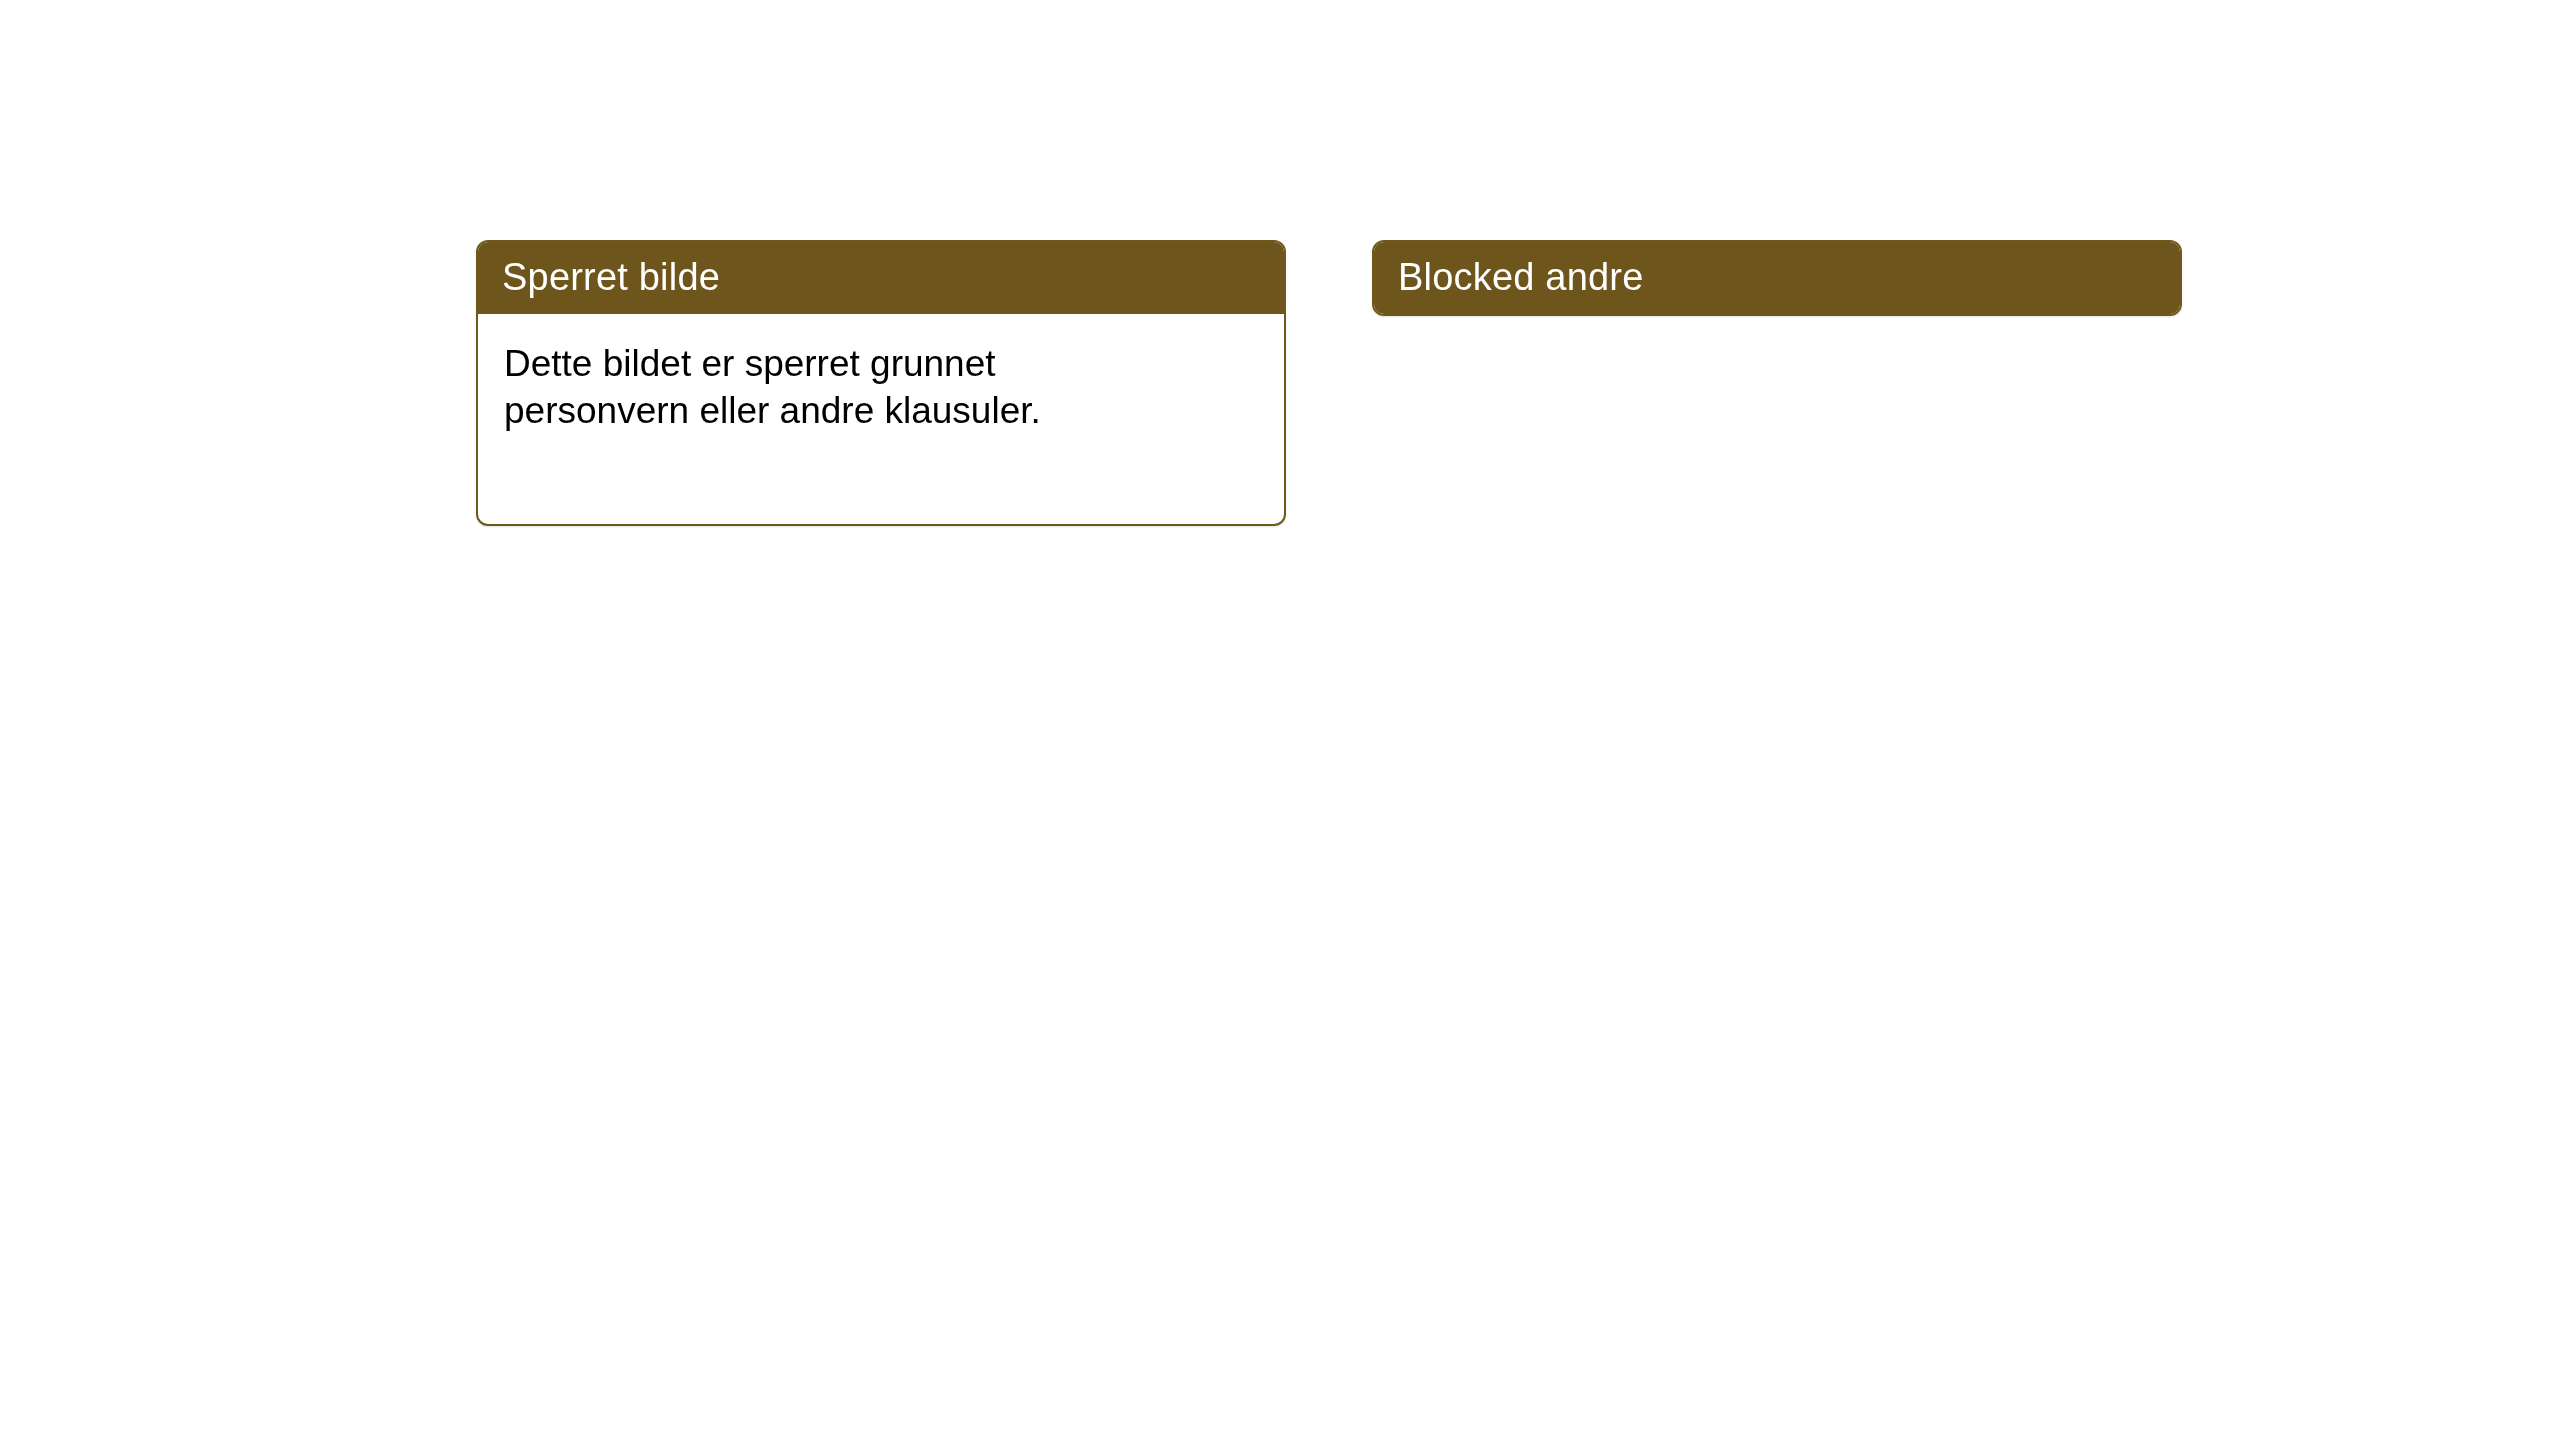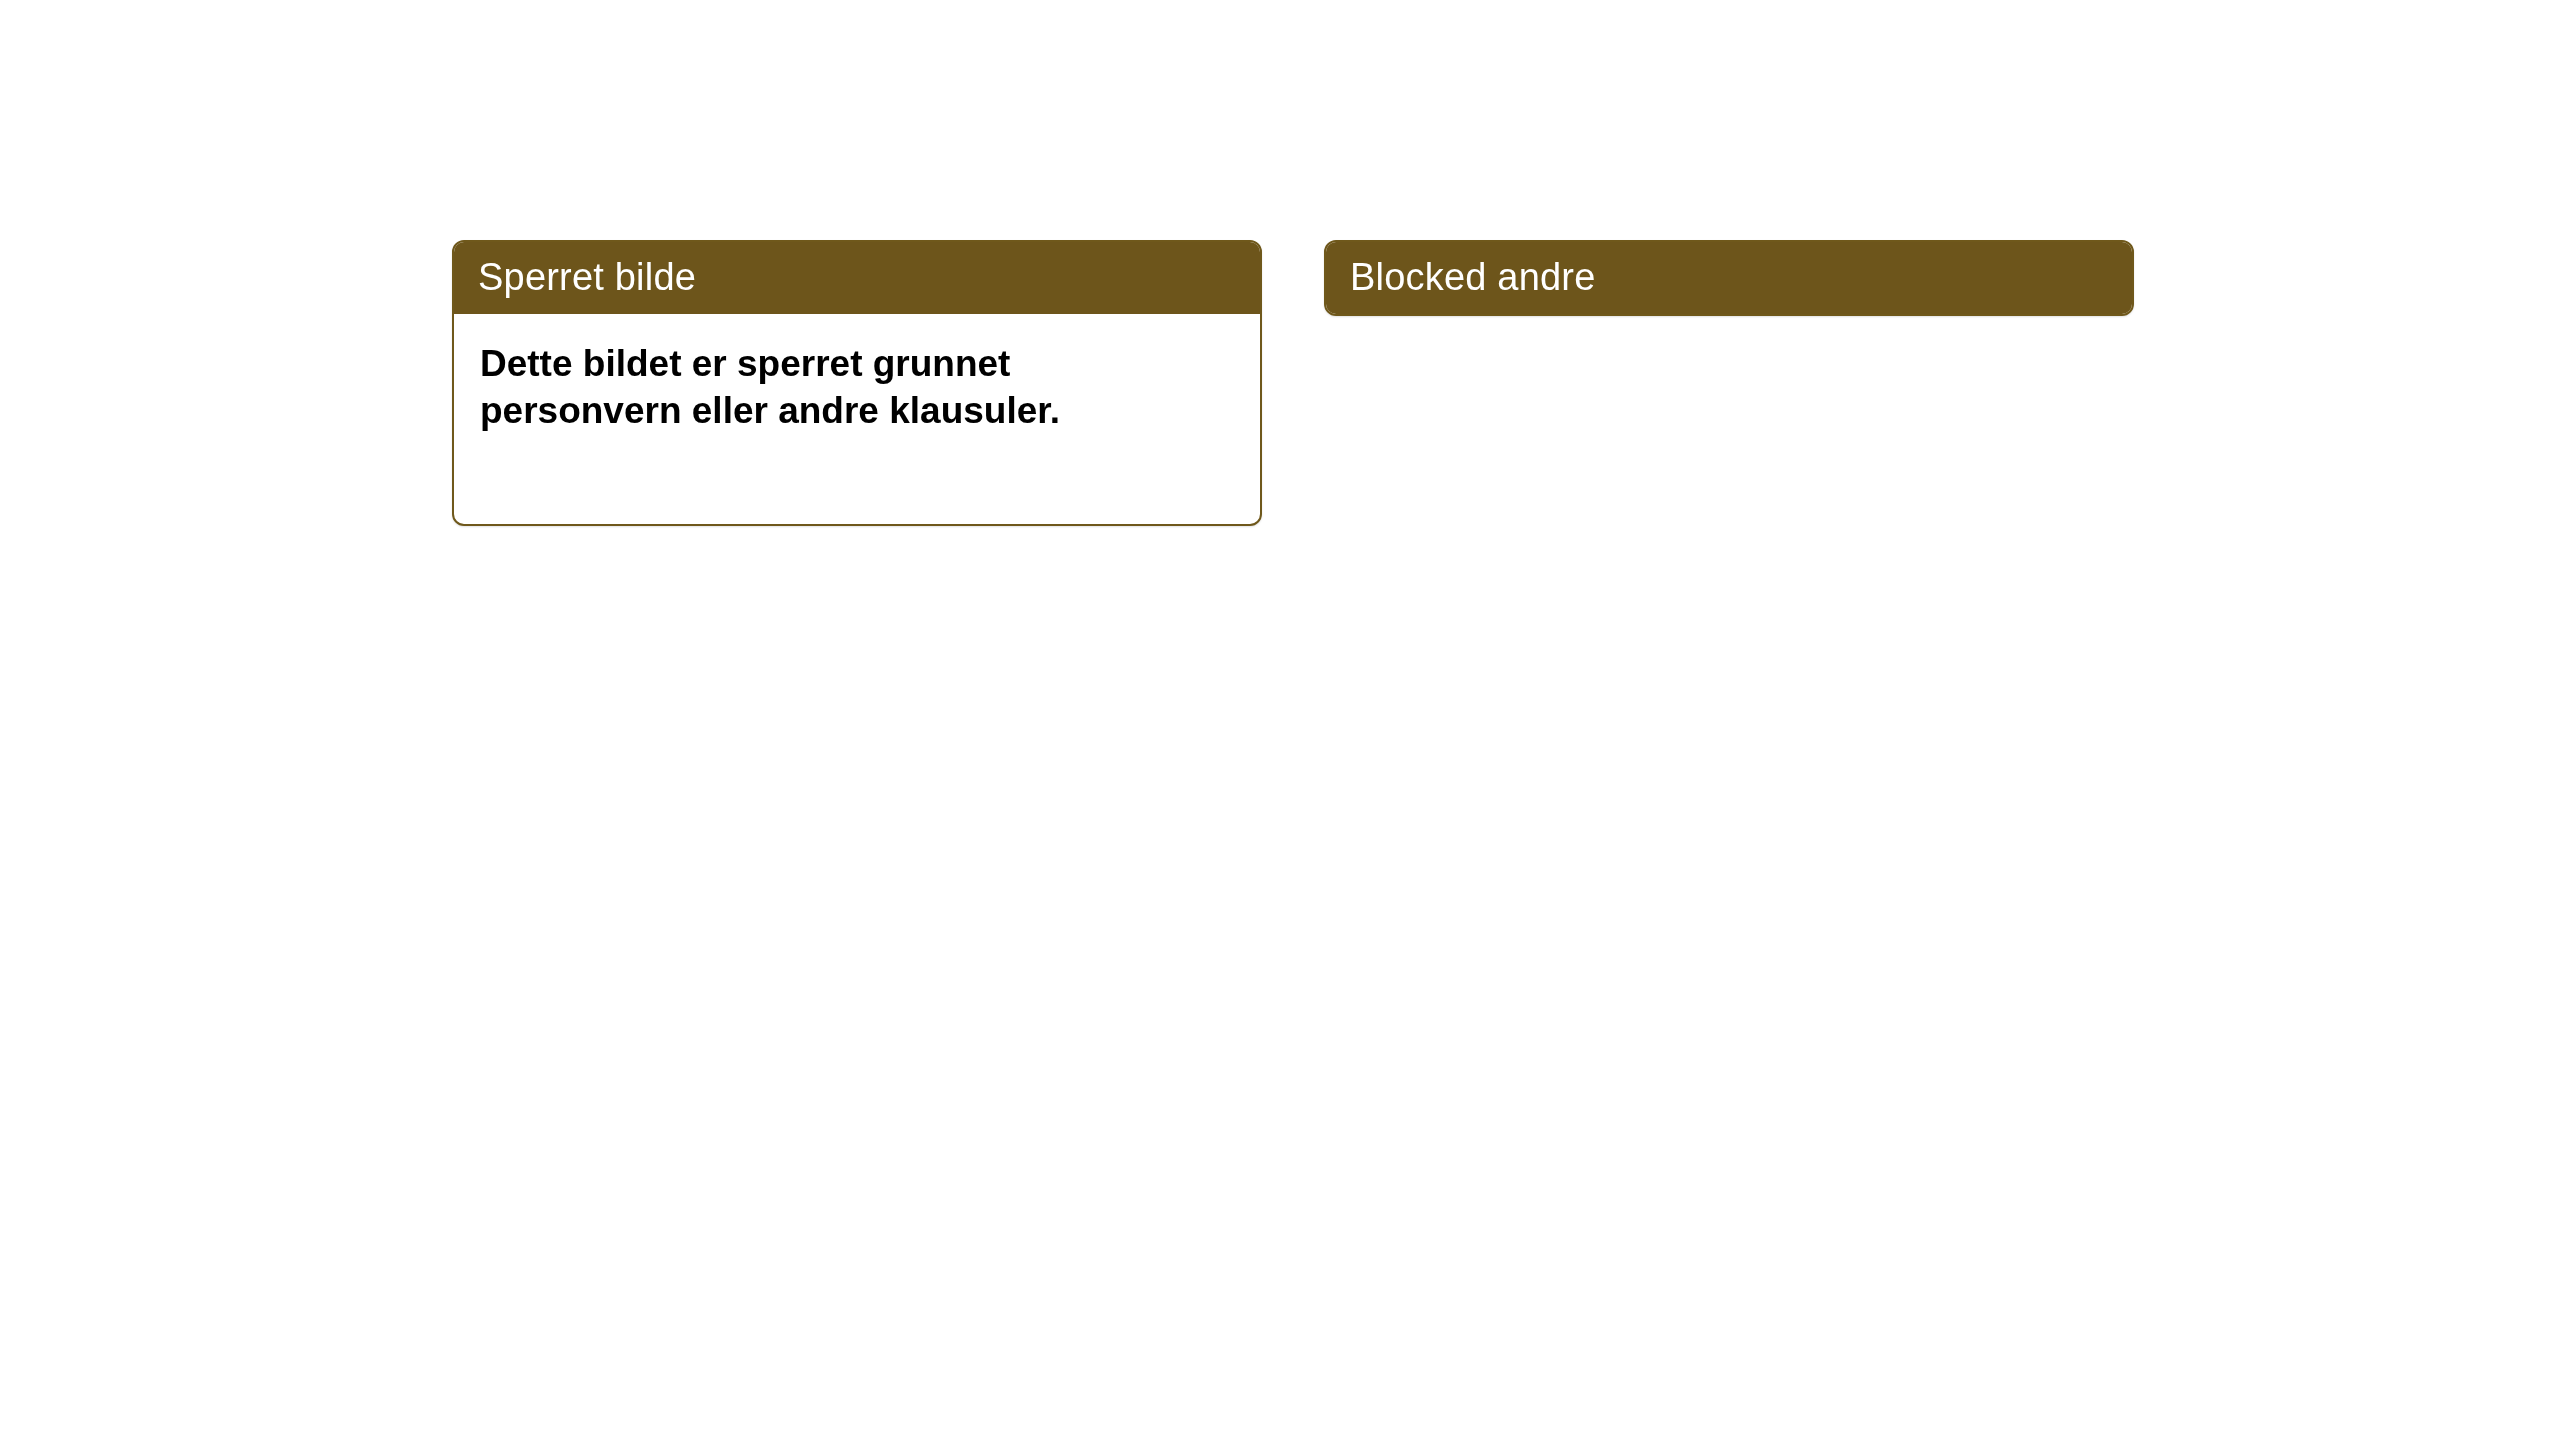--- a/index.html
+++ b/index.html
@@ -26,36 +26,36 @@
   }
 
   .notice-card {
     width: 810px;
     background: #ffffff;
     border: 2px solid #6f581b;
     border-radius: 12px;
     box-sizing: border-box;
     overflow: hidden;
     box-shadow: 0 1px 2px rgba(0,0,0,0.12);
+    margin-left: 24px;
   }
 
   .notice-card .card-header {
     background: #6d551b;
     color: #ffffff;
     font-size: 38px;
     line-height: 1.0;
     padding: 16px 24px 18px 24px;
     letter-spacing: 0.2px;
   }
 
   .notice-card .card-body {
     padding: 26px 26px 36px 26px;
     min-height: 210px;
     box-sizing: border-box;
-    font-weight: bold;
   }
 
   .notice-card .card-text {
     color: #000000;
     font-size: 37px;
     line-height: 1.28;
     max-width: 640px;
     white-space: pre-line;
   }
 

